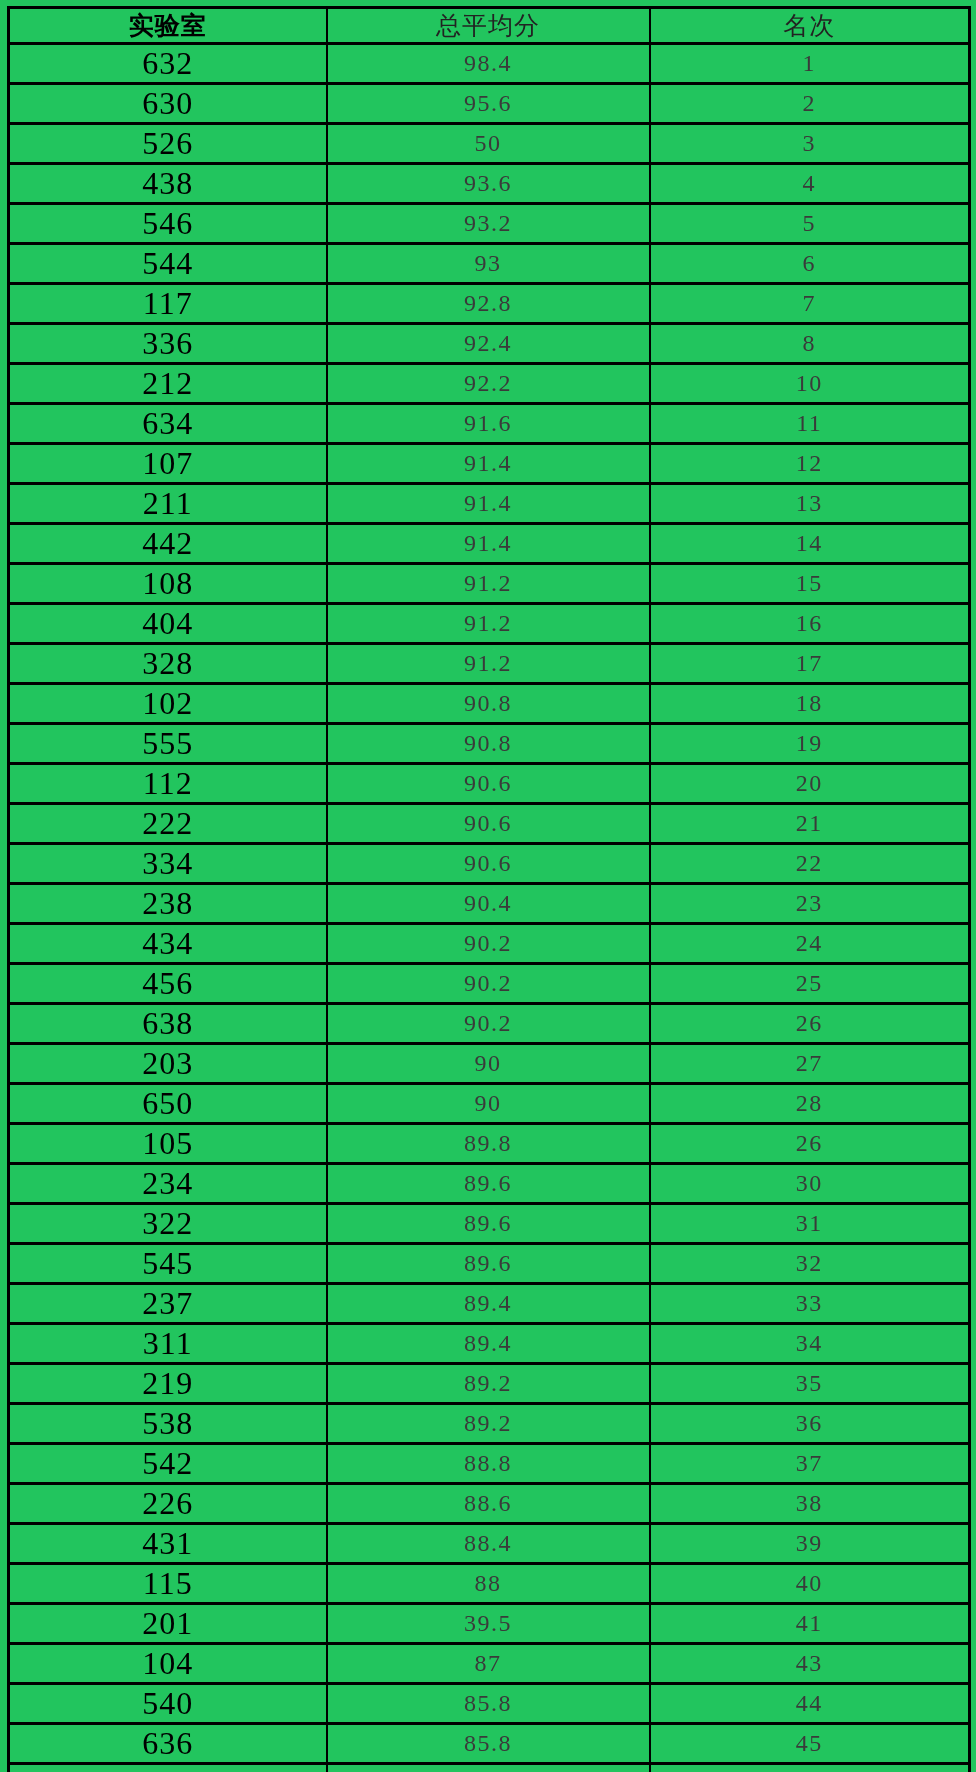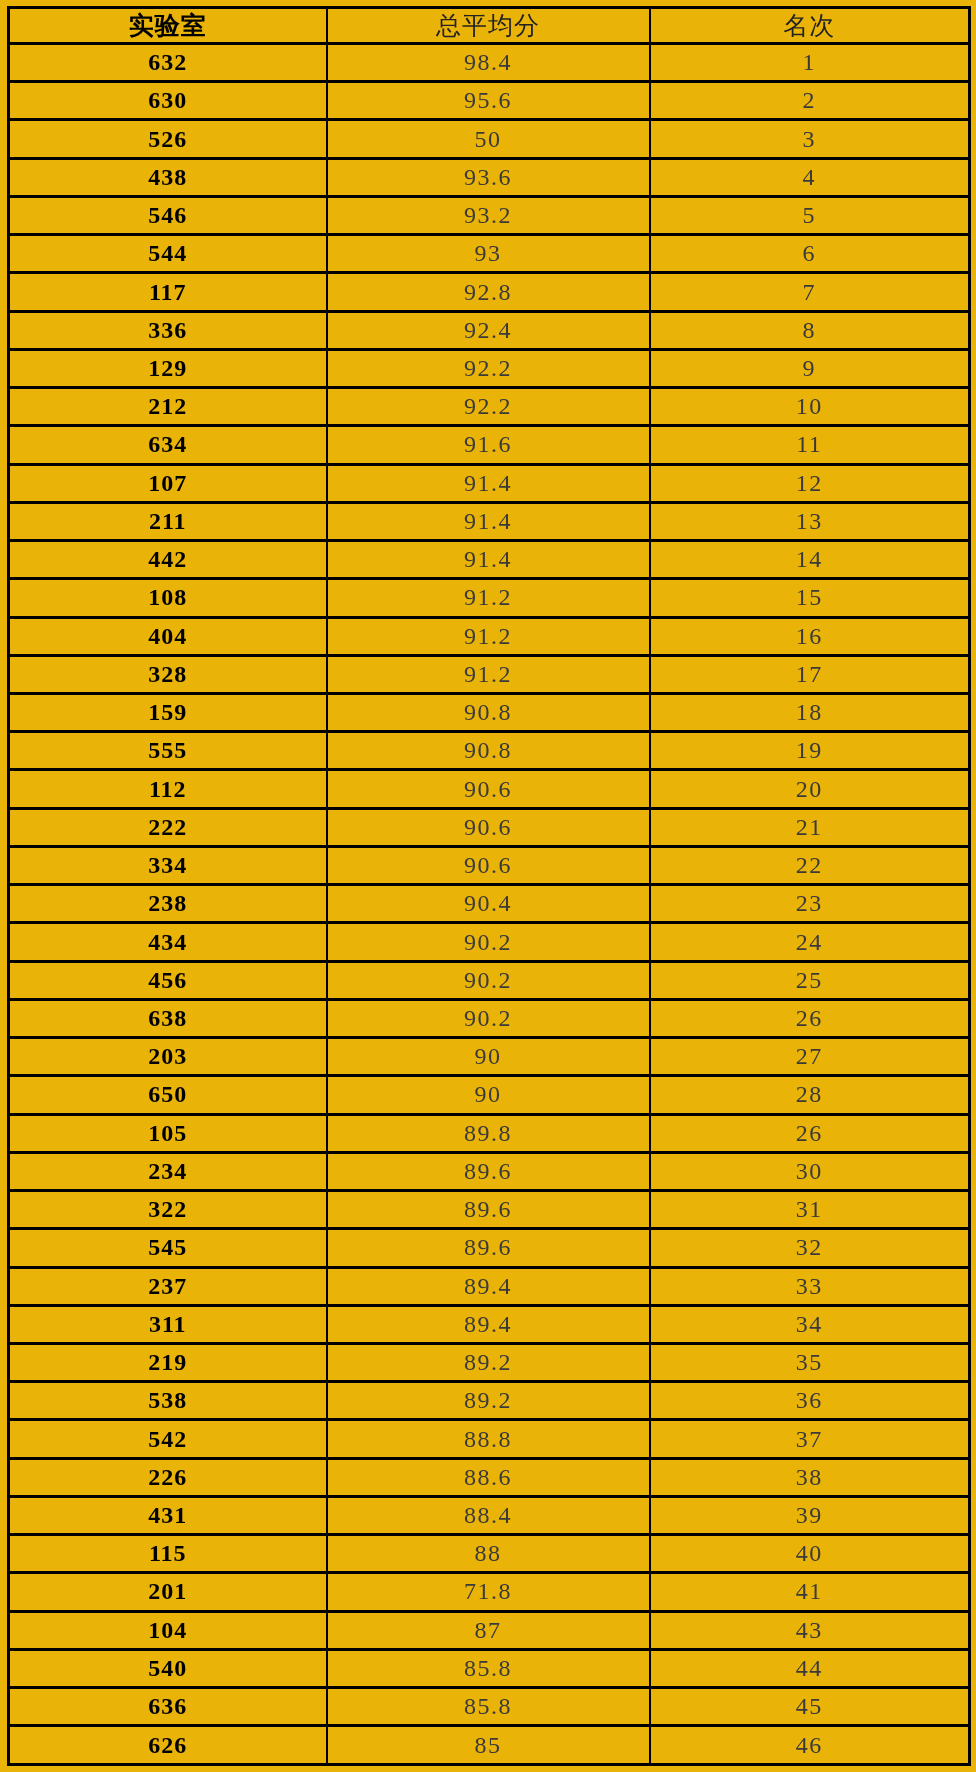--- a/index.html
+++ b/index.html
@@ -7,21 +7,21 @@
     padding: 0;
     background: #ffffff;
     width: 976px;
     height: 1772px;
     font-family: "Liberation Serif", "DejaVu Serif", serif;
   }
   .page {
     position: relative;
     width: 976px;
     height: 1772px;
-    background: #eab308;
+    background: #22c55e;
     overflow: hidden;
   }
   table.rank-table {
     position: absolute;
     left: 7px;
     top: 6px;
     width: 961px;
     height: 1760px;
     border-collapse: collapse;
     table-layout: fixed;
@@ -45,22 +45,22 @@
     color: #000000;
     letter-spacing: 1px;
   }
   th.score-h, th.rank-h {
     font-weight: normal;
     font-size: 25px;
     color: #222222;
     letter-spacing: 1px;
   }
   td.lab {
-    font-weight: bold;
-    font-size: 24px;
+    font-weight: normal;
+    font-size: 32px;
     color: #000000;
     letter-spacing: 1px;
   }
   td.score, td.rank {
     font-weight: normal;
     font-size: 24px;
     color: #3a3a3a;
     letter-spacing: 1.5px;
   }
 </style>
@@ -116,25 +116,20 @@
           <td class="lab">117</td>
           <td class="score">92.8</td>
           <td class="rank">7</td>
         </tr>
         <tr>
           <td class="lab">336</td>
           <td class="score">92.4</td>
           <td class="rank">8</td>
         </tr>
         <tr>
-          <td class="lab">129</td>
-          <td class="score">92.2</td>
-          <td class="rank">9</td>
-        </tr>
-        <tr>
           <td class="lab">212</td>
           <td class="score">92.2</td>
           <td class="rank">10</td>
         </tr>
         <tr>
           <td class="lab">634</td>
           <td class="score">91.6</td>
           <td class="rank">11</td>
         </tr>
         <tr>
@@ -161,21 +156,21 @@
           <td class="lab">404</td>
           <td class="score">91.2</td>
           <td class="rank">16</td>
         </tr>
         <tr>
           <td class="lab">328</td>
           <td class="score">91.2</td>
           <td class="rank">17</td>
         </tr>
         <tr>
-          <td class="lab">159</td>
+          <td class="lab">102</td>
           <td class="score">90.8</td>
           <td class="rank">18</td>
         </tr>
         <tr>
           <td class="lab">555</td>
           <td class="score">90.8</td>
           <td class="rank">19</td>
         </tr>
         <tr>
           <td class="lab">112</td>
@@ -277,21 +272,21 @@
           <td class="score">88.4</td>
           <td class="rank">39</td>
         </tr>
         <tr>
           <td class="lab">115</td>
           <td class="score">88</td>
           <td class="rank">40</td>
         </tr>
         <tr>
           <td class="lab">201</td>
-          <td class="score">71.8</td>
+          <td class="score">39.5</td>
           <td class="rank">41</td>
         </tr>
         <tr>
           <td class="lab">104</td>
           <td class="score">87</td>
           <td class="rank">43</td>
         </tr>
         <tr>
           <td class="lab">540</td>
           <td class="score">85.8</td>

